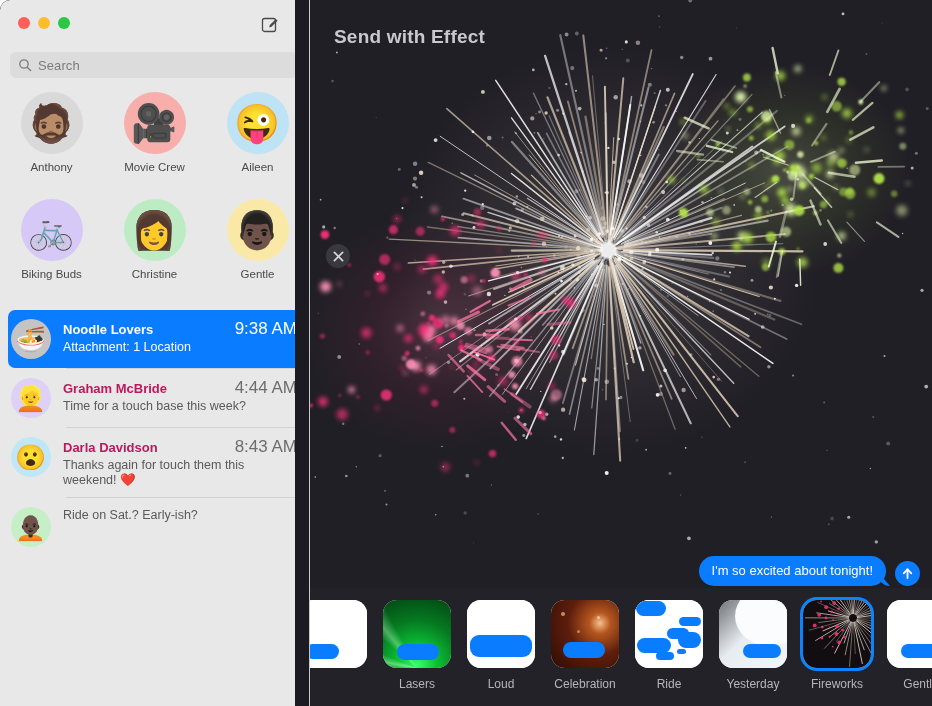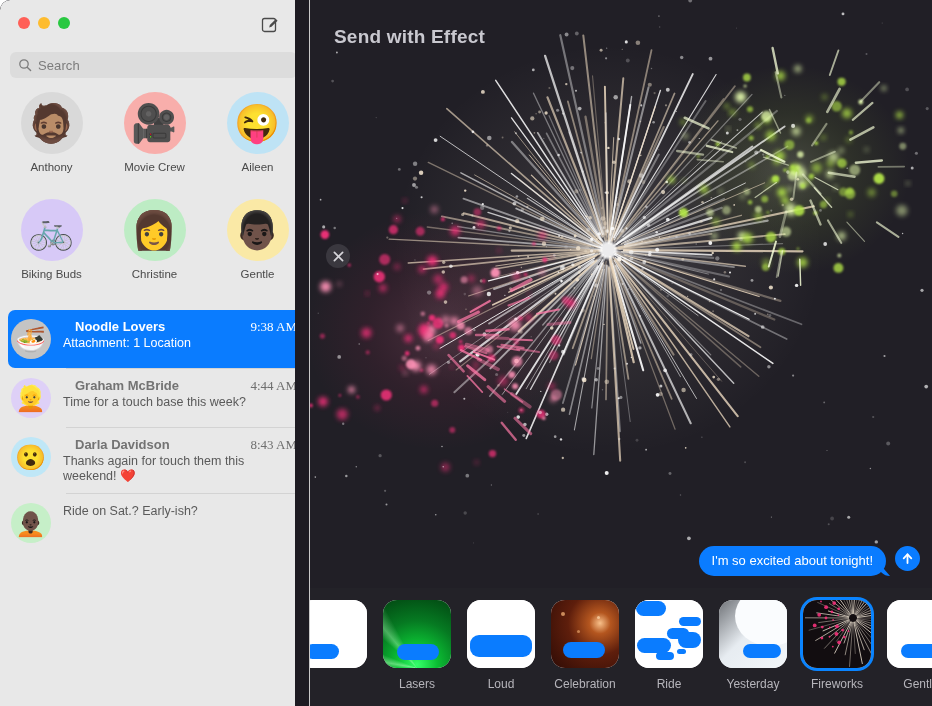--- a/index.html
+++ b/index.html
@@ -160,38 +160,36 @@
     line-height: 1;
     overflow: hidden;
   }
   .conv-body {
     flex: 1 1 auto;
     margin-left: 12px;
     min-width: 0;
   }
   .conv-top {
     display: flex;
-    align-items: flex-start;
+    align-items: center;
     justify-content: space-between;
-    margin-left: 12px;
   }
   .conv-name {
     font-size: 13px;
     font-weight: bold;
-    color: #737373;
+    color: #be185d;
     white-space: nowrap;
     overflow: hidden;
     text-overflow: ellipsis;
   }
   .conv-time {
-    font-size: 13px;
+    font-size: 17px;
     color: #6e6e6e;
     margin-left: 8px;
     flex: 0 0 auto;
-    font-family: Liberation Serif, serif;
   }
   .conv-preview {
     font-size: 12.5px;
     color: #5a5a5a;
     line-height: 15px;
     margin-top: 1px;
   }
   .conv-row.selected .conv-name,
   .conv-row.selected .conv-time,
   .conv-row.selected .conv-preview {
@@ -237,21 +235,21 @@
     cursor: pointer;
     z-index: 7;
   }
 
   #compose-bar {
     position: absolute;
     left: 0; bottom: 120px;
     width: 622px;
     height: 40px;
     display: flex;
-    align-items: flex-start;
+    align-items: flex-end;
     justify-content: flex-end;
     padding-right: 12px;
     box-sizing: border-box;
     z-index: 7;
   }
   #message-bubble {
     position: relative;
     background: #0a7cff;
     color: #ffffff;
     font-size: 13px;

